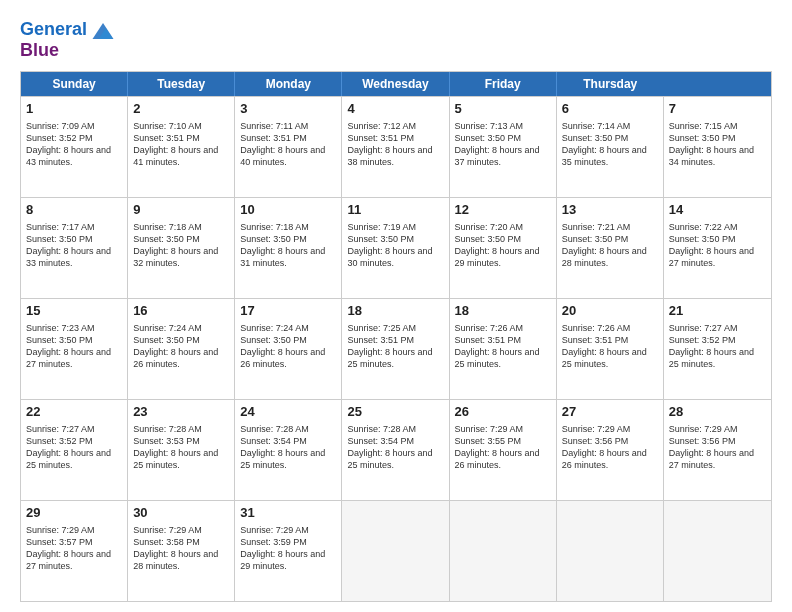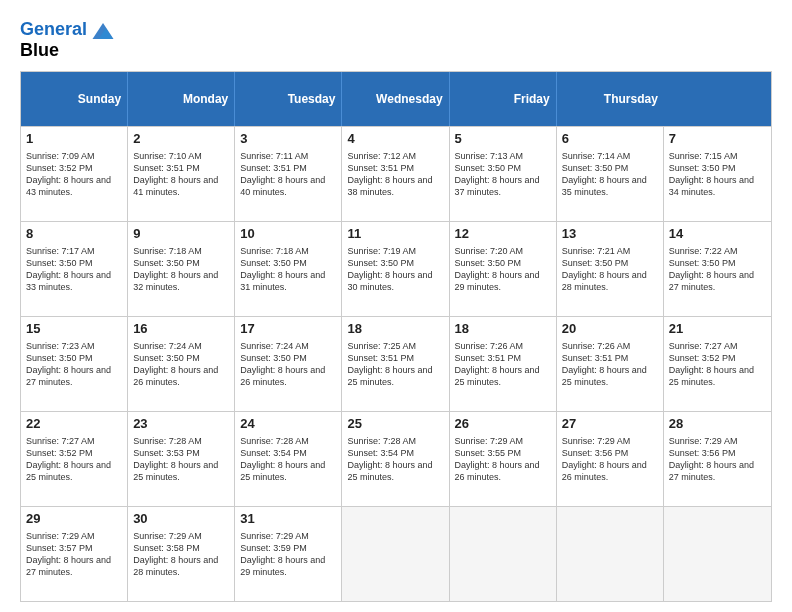--- a/index.html
+++ b/index.html
@@ -62,23 +62,23 @@
     }
     .cal-header-row {
       display: grid;
       grid-template-columns: repeat(7, 1fr);
       background: #2a6db5;
     }
     .cal-header-cell {
       color: #fff;
       font-size: 12px;
       font-weight: bold;
-      padding: 20px 6px;
+      padding: 5px 6px;
       border-right: 1px solid #4a8dd5;
-      text-align: right;
+      text-align: center;
     }
     .cal-header-cell:last-child { border-right: none; }
     .cal-body {
       flex: 1;
       display: flex;
       flex-direction: column;
     }
     .cal-week {
       display: grid;
       grid-template-columns: repeat(7, 1fr);
@@ -116,34 +116,34 @@
   <div class="header">
     <div class="logo">
       <div>
         <div style="display:flex;align-items:center;">
           <span class="logo-text"><span>General</span></span>
           <svg class="logo-icon" viewBox="0 0 40 30" xmlns="http://www.w3.org/2000/svg">
             <polygon points="5,28 20,5 35,28" fill="#1a6bbf" opacity="0.85"></polygon>
             <polygon points="14,28 24,12 34,28" fill="#2a8dd5" opacity="0.7"></polygon>
           </svg>
         </div>
-        <div style="font-size:18px;font-weight:bold;color:#000000;margin-top:-4px;">Blue</div>
+        <div style="font-size:18px;font-weight:bold;color:#701a75;margin-top:-4px;">Blue</div>
       </div>
     </div>
     <div class="title-block">
       <div class="main-title"></div>
       <div class="subtitle"></div>
     </div>
   </div>
 
   <div class="calendar">
     <div class="cal-header-row">
     <div class="cal-header-cell">Sunday</div>
+        <div class="cal-header-cell">Tuesday</div>
         <div class="cal-header-cell">Monday</div>
-        <div class="cal-header-cell">Tuesday</div>
         <div class="cal-header-cell">Wednesday</div>
         <div class="cal-header-cell">Friday</div>
         <div class="cal-header-cell">Thursday</div>
       </div>
     <div class="cal-body">
     <div class="cal-week">
           <div class="cal-cell">
             <span class="day-num">1</span>
             <div class="cal-cell-text">Sunrise: 7:09 AM<br>Sunset: 3:52 PM<br>Daylight: 8 hours and 43 minutes.</div>
           </div>

